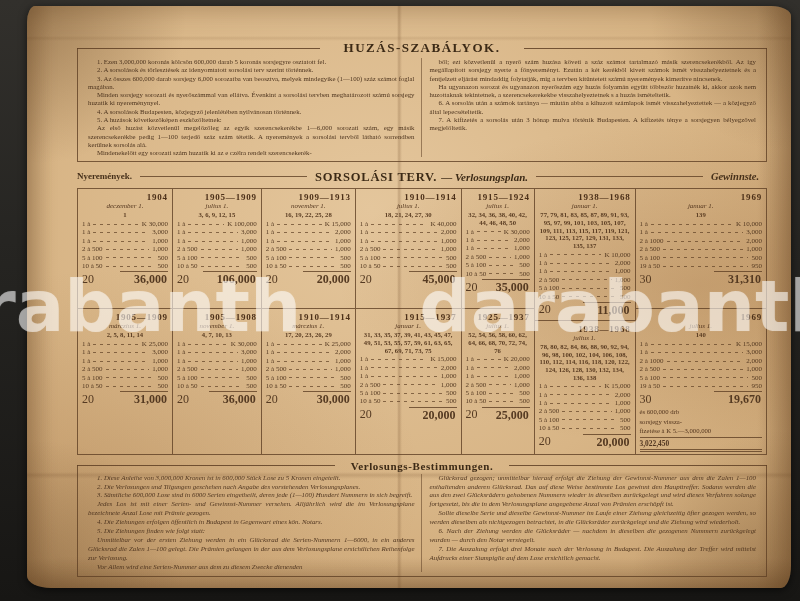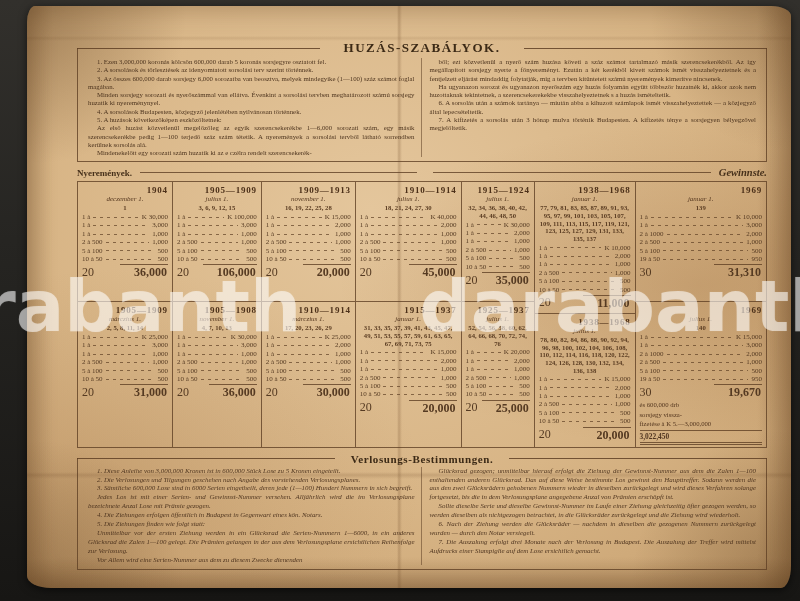--- a/index.html
+++ b/index.html
@@ -47,21 +47,21 @@
   .best .frame-body{margin-top:-7px;padding:9px 8px 4px 8px;}
   .two-col{display:flex;}
   .two-col .col{width:50%;padding:0 6px 0 2px;}
   .two-col .col.right{border-left:1px solid rgba(95,64,36,.55);padding:0 2px 0 8px;}
   .para{
     margin:0;font-size:6.8px;line-height:1.22;text-align:justify;
     text-indent:9px;color:#4e351f;
   }
   .best .para{font-style:italic;font-size:6.9px;line-height:1.3;color:#503620;}
   
-  .plan-bar{display:flex;align-items:center;margin:5px 0 3px 0;}
+  .plan-bar{display:flex;align-items:center;margin:5px 8px 3px 0;}
   .bar-line{flex:1;height:1px;background:rgba(95,64,36,.8);margin:0 8px;}
   .bar-left{font-size:9px;font-weight:bold;color:#46301a;}
   .bar-center-hu{font-size:12.5px;font-weight:bold;letter-spacing:.8px;color:#3c2a16;}
   .bar-center-de{font-size:11px;font-weight:bold;font-style:italic;color:#3c2a16;}
   .bar-right{font-size:10.5px;font-weight:bold;font-style:italic;color:#46301a;}
   
   #plan-table{
     display:grid;
     grid-template-columns:95fr 90fr 95fr 107fr 74fr 102fr 133fr;
     border:1px solid rgba(95,64,36,.8);
@@ -131,20 +131,24 @@
             <p class="para">Ha ugyanazon sorozat és ugyanazon nyerőszám egy huzás folyamán együtt többször huzatnék ki, akkor azok nem huzottaknak tekintetnek, a szerencsekerekekbe visszahelyeztetnek s a huzás ismételtetik.</p>
             <p class="para">6. A sorsolás után a számok tartánya — miután abba a kihuzott számlapok ismét visszahelyeztettek — a közjegyző által lepecsételtetik.</p>
             <p class="para">7. A kifizetés a sorsolás után 3 hónap mulva történik Budapesten. A kifizetés ténye a sorsjegyen bélyegzővel megjelöltetik.</p>
           </div>
       </div>
     </div>
 
     <div class="plan-bar">
       <span class="bar-left">Nyeremények.</span>
       <span class="bar-line"></span>
+      <span>
+        <span class="bar-center-hu">SORSOLÁSI TERV.</span>
+        <span class="bar-center-de">— Verlosungsplan.</span>
+      </span>
       <span class="bar-line"></span>
       <span class="bar-right">Gewinnste.</span>
     </div>
 
     <div id="plan-table">
         <div class="t-col">
           <div class="t-sec upper">
             <div class="yrs">1904</div>
             <div class="tdate">deczember 1.</div>
             <div class="draws">1</div>

